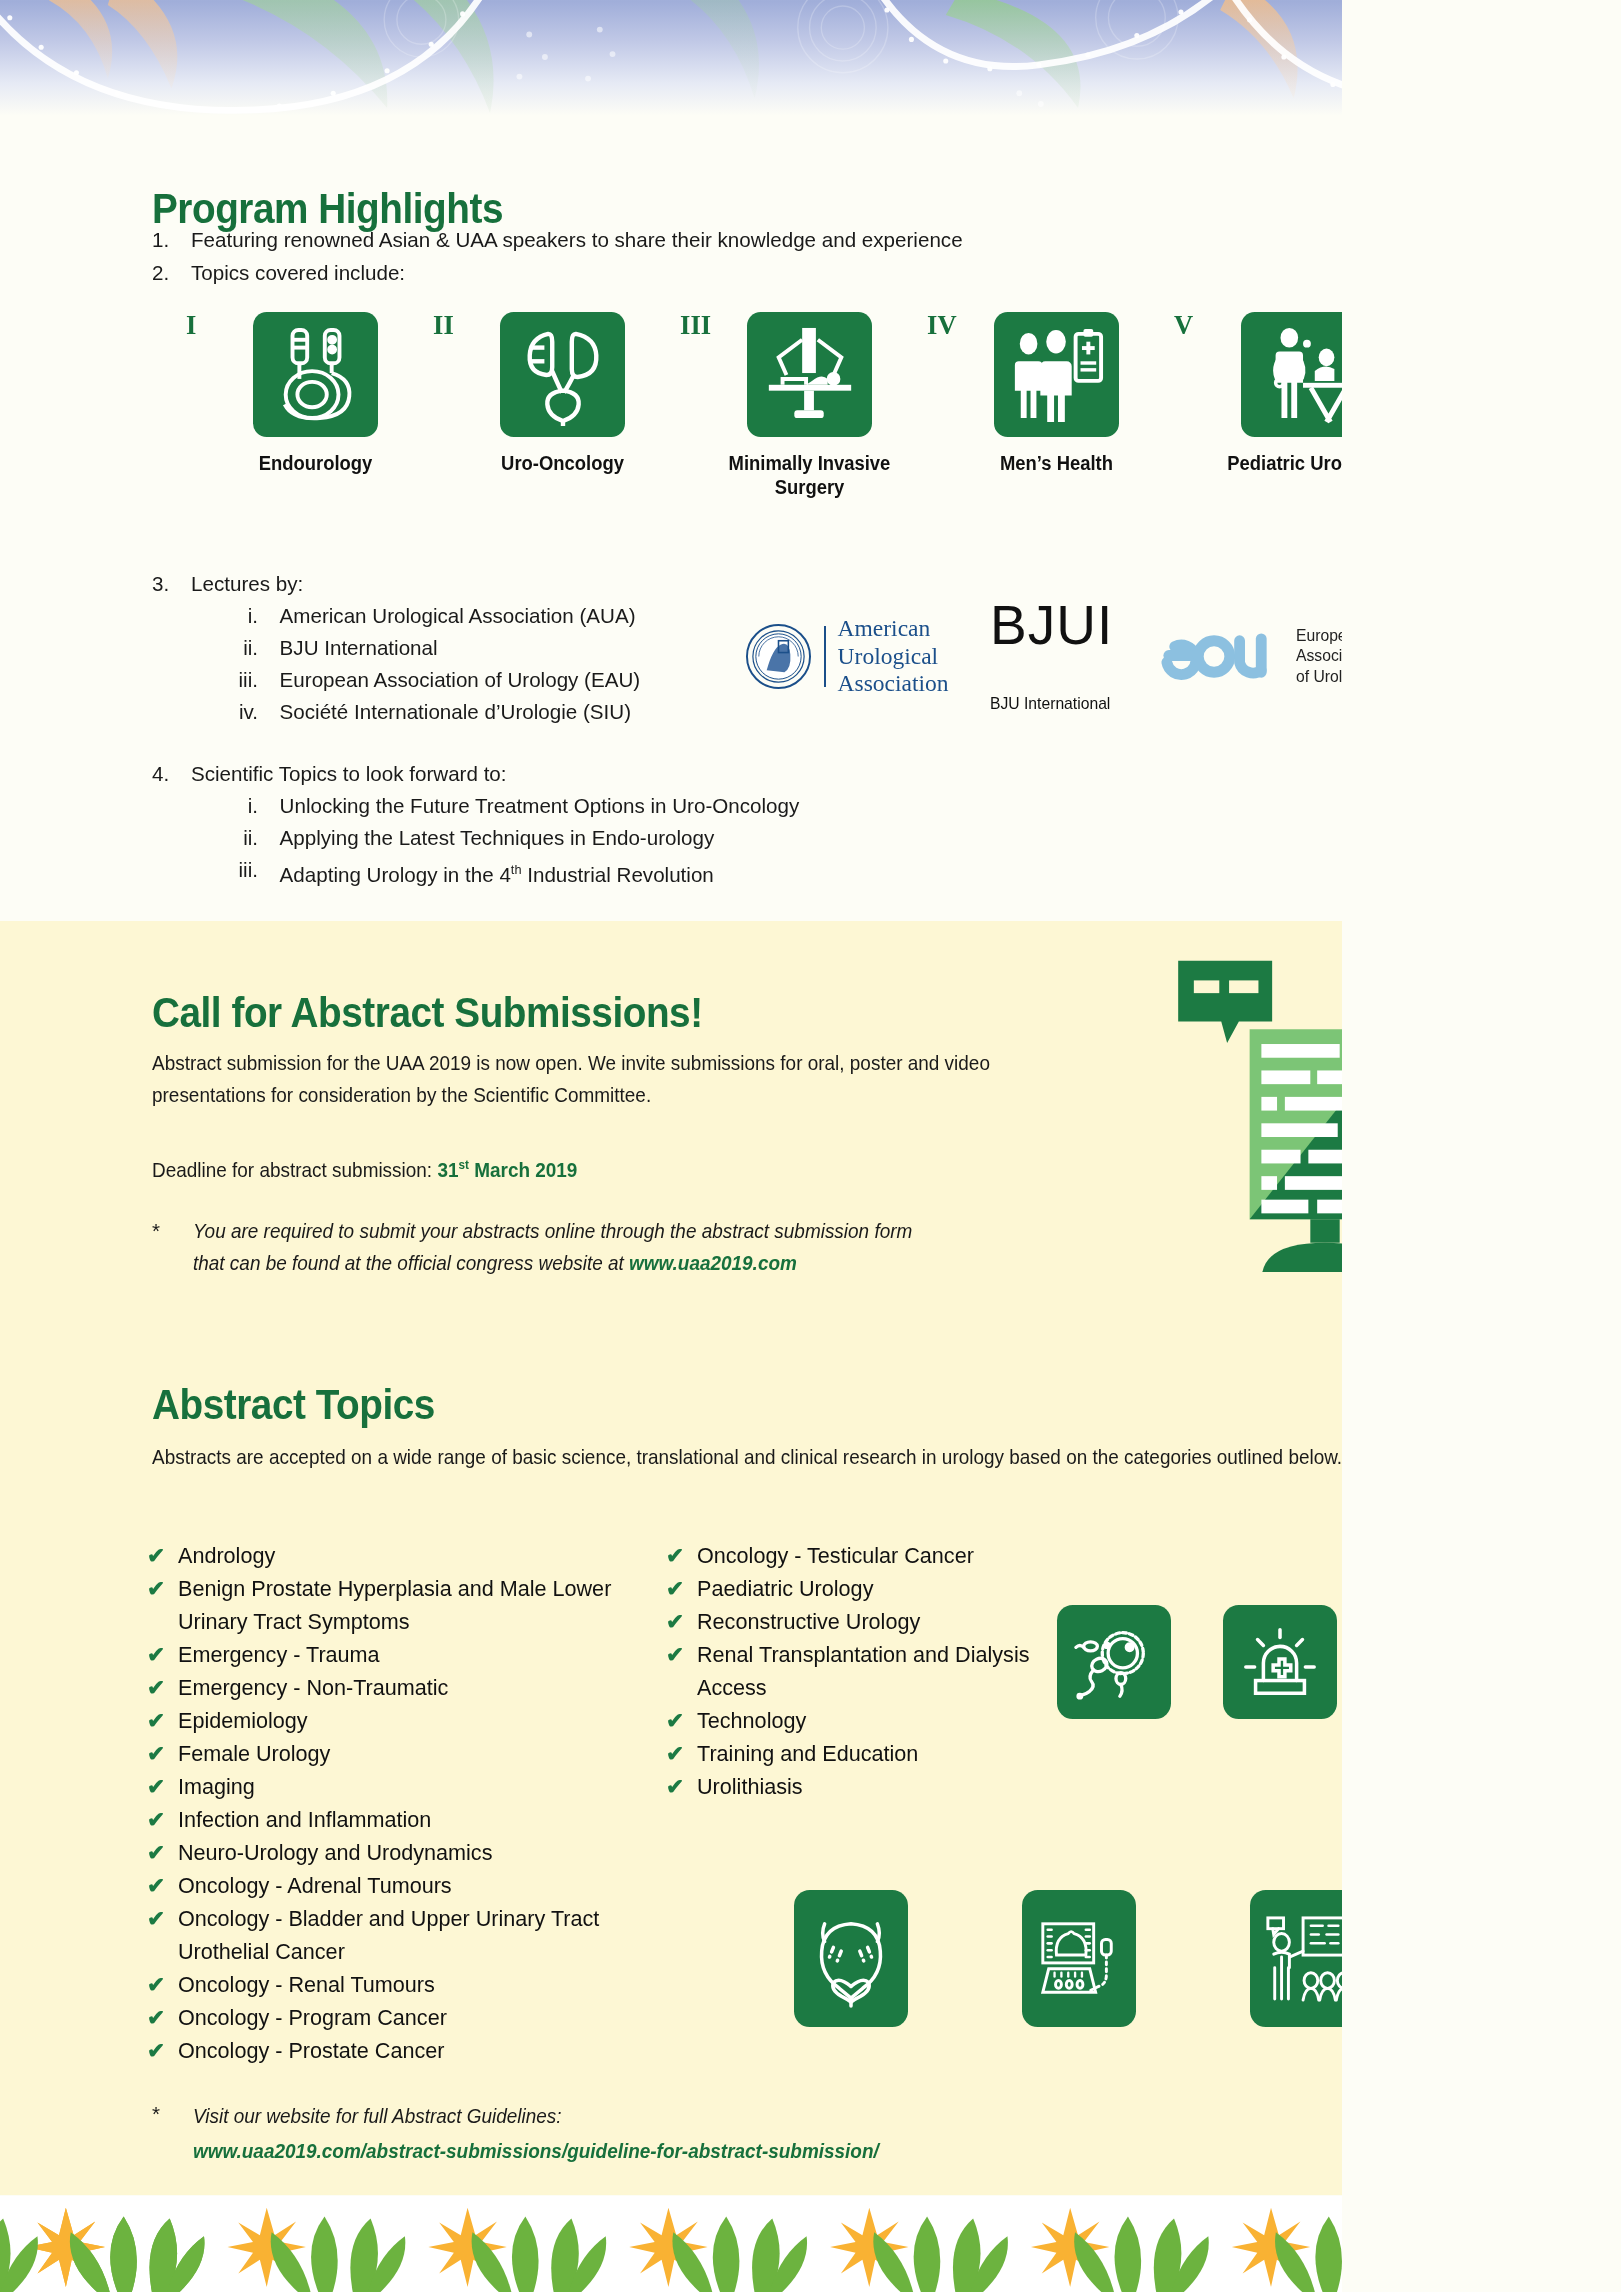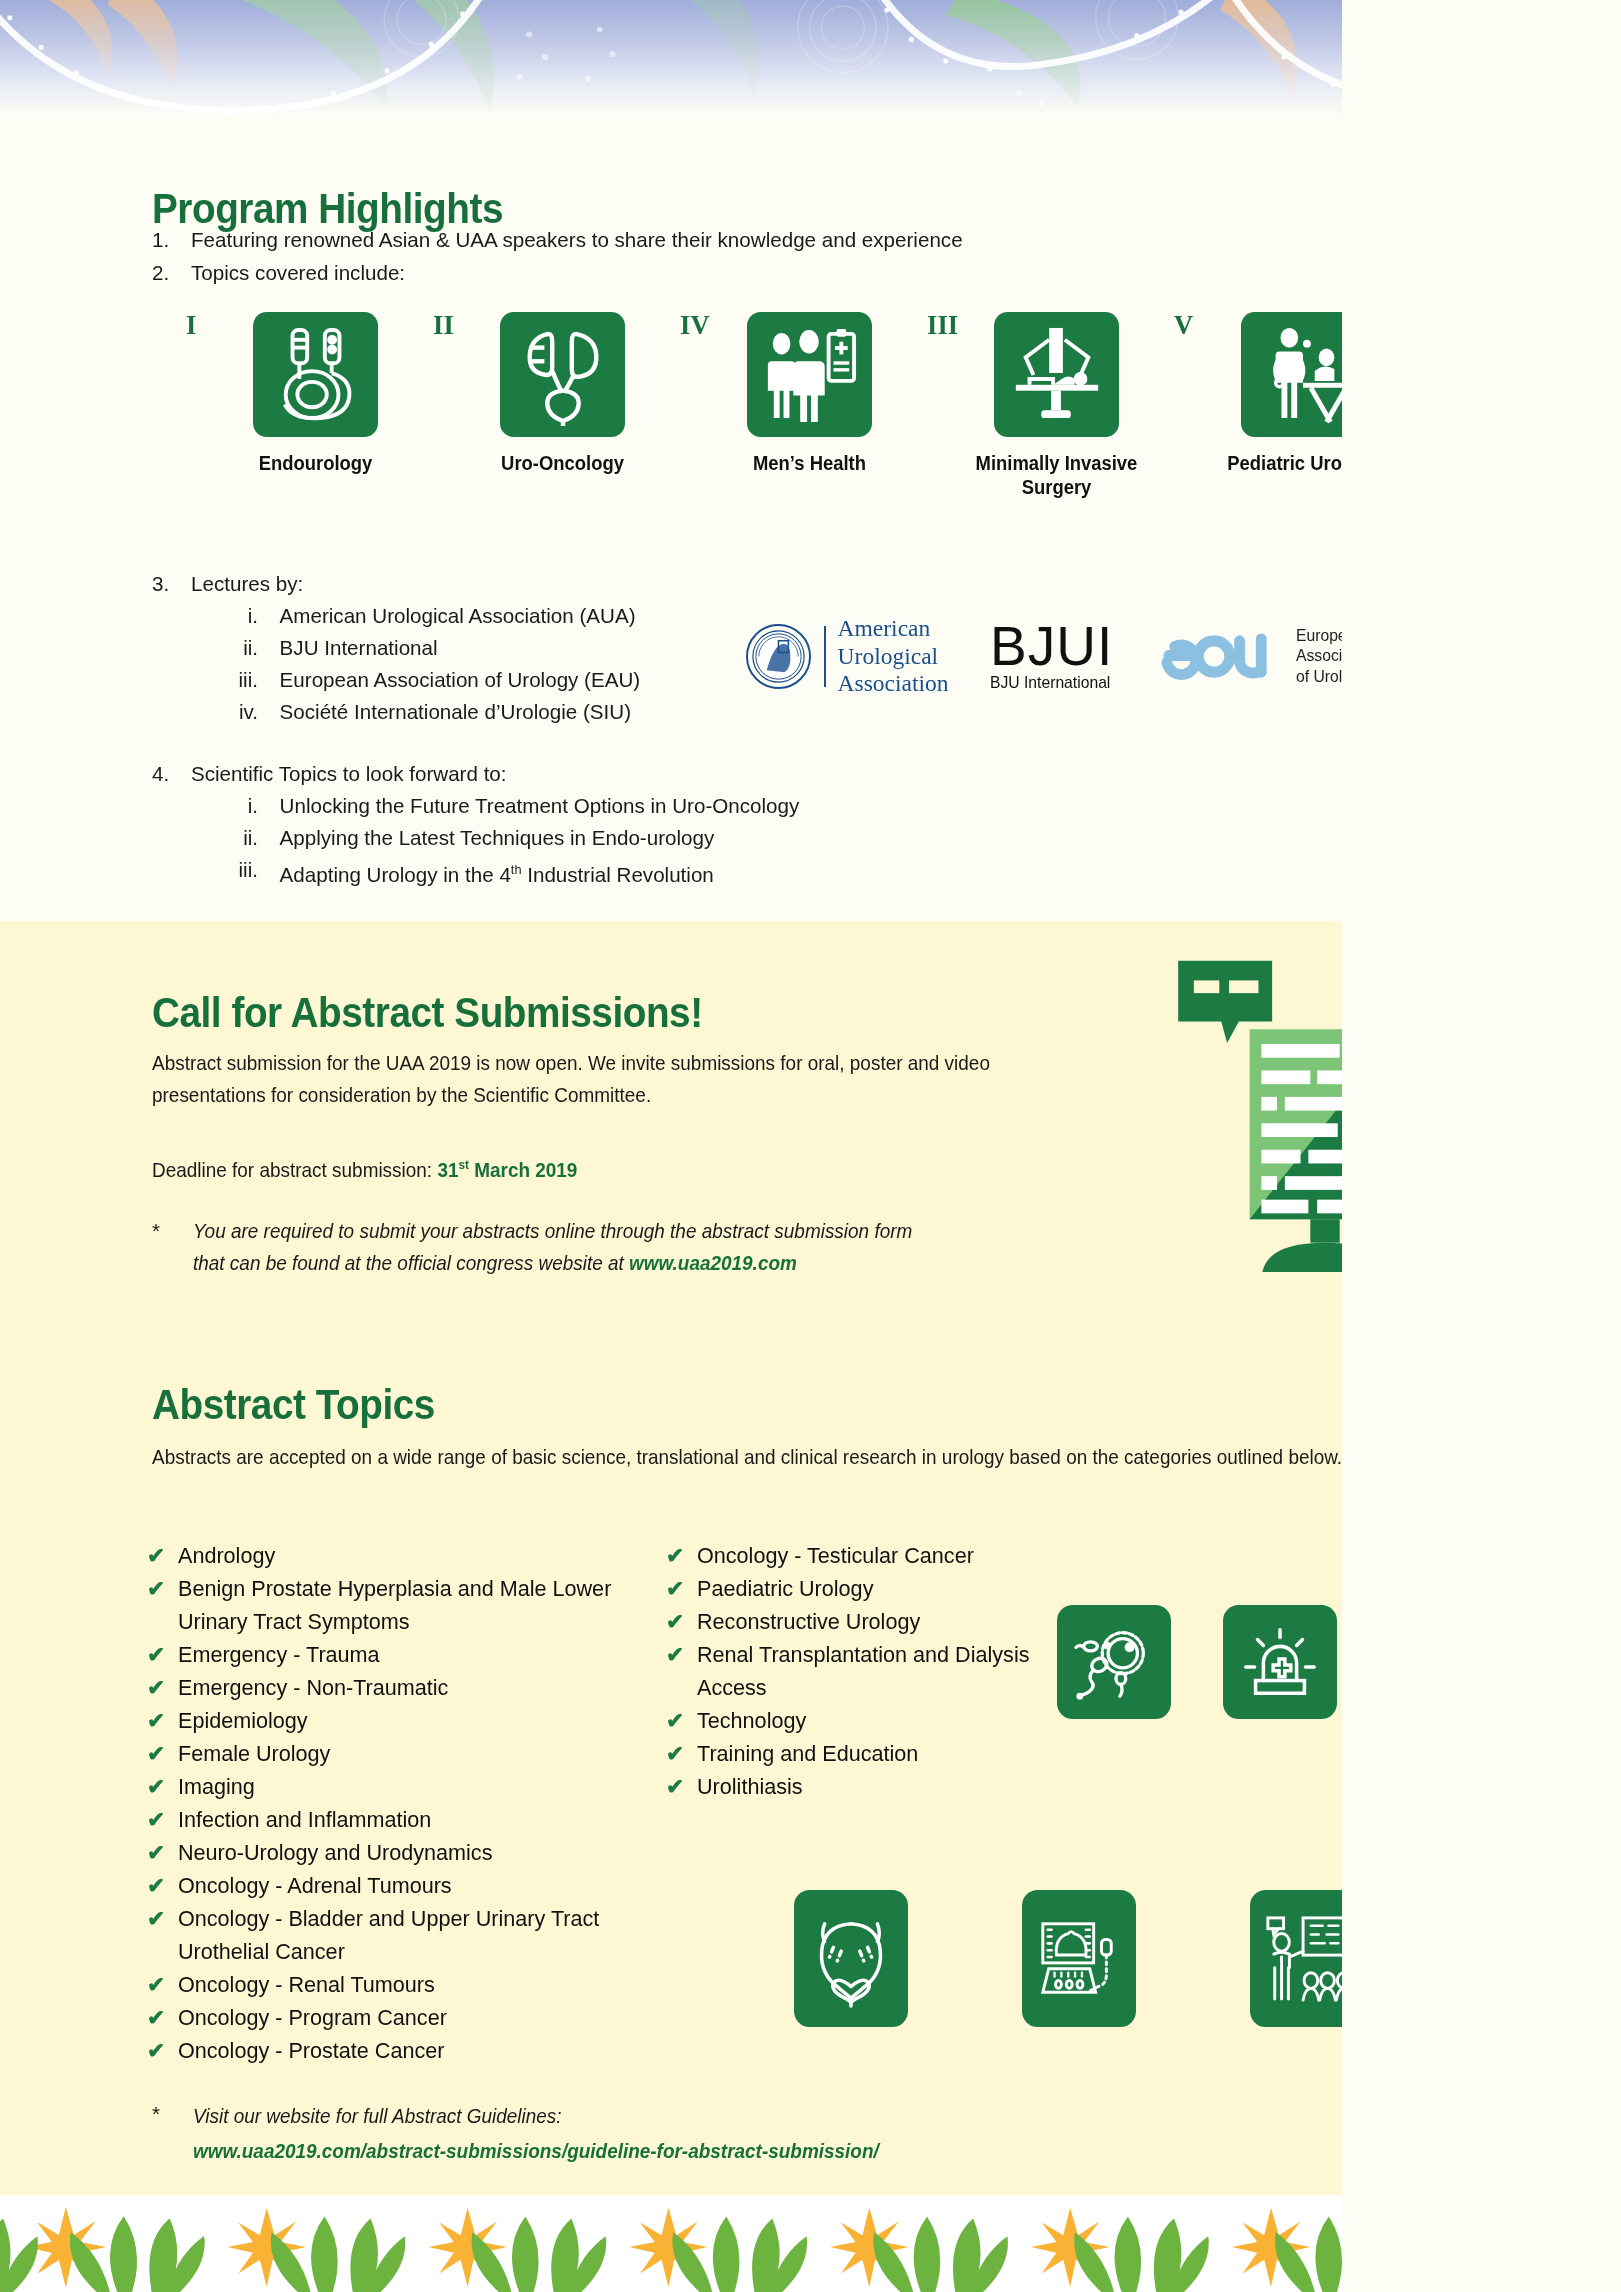--- a/index.html
+++ b/index.html
@@ -256,55 +256,55 @@
           <path d="M36 48 Q42 62 46 70"></path>
             <path d="M58 52 Q52 64 48 70"></path>
           <path d="M47 68 Q30 70 31 82 Q32 94 47 99 Q62 94 63 82 Q64 70 47 68Z"></path>
           <path d="M47 99 L47 106"></path>
         </svg>
       </div>
       <div class="tlabel">Uro-Oncology</div>
     </div>
 
     <div class="topic">
+      <span class="roman">III</span>
+      <div class="tile">
+        <svg width="98" height="102" viewBox="0 0 100 104" fill="none" stroke="#fff" stroke-width="4">
+          <rect x="42" y="4" width="14" height="46" fill="#fff" stroke="none"></rect>
+          <path d="M42 16 L18 34 L26 52"></path>
+          <path d="M58 16 L82 34 L74 52"></path>
+          <path d="M49 26 l5 6 -5 7 -5 -7 z" fill="#fff" stroke="none"></path>
+          <rect x="8" y="62" width="84" height="6" fill="#fff" stroke="none"></rect>
+          <path d="M22 62 L22 56 L46 56 L46 62"></path>
+          <circle cx="74" cy="56" r="7" fill="#fff" stroke="none"></circle>
+          <path d="M52 58 Q62 50 68 56 L68 62 L46 62 Z" fill="#fff" stroke="none"></path>
+          <rect x="44" y="68" width="10" height="20" fill="#fff" stroke="none"></rect>
+          <rect x="34" y="88" width="30" height="8" rx="3" fill="#fff" stroke="none"></rect>
+        </svg>
+      </div>
+      <div class="tlabel">Minimally Invasive Surgery</div>
+    </div>
+
+    <div class="topic">
       <span class="roman">IV</span>
       <div class="tile">
         <svg width="96" height="102" viewBox="0 0 98 104" fill="#fff">
           <ellipse cx="20" cy="20" rx="9" ry="11"></ellipse>
           <path d="M10 38 h20 a4 4 0 0 1 4 4 v26 h-6 v28 h-6 v-28 h-4 v28 h-6 v-28 h-6 v-26 a4 4 0 0 1 4 -4z"></path>
           <ellipse cx="48" cy="18" rx="10" ry="12"></ellipse>
           <path d="M37 38 h22 a5 5 0 0 1 5 5 v30 h-7 v27 h-7 v-27 h-4 v27 h-7 v-27 h-7 v-30 a5 5 0 0 1 5 -5z"></path>
           <rect x="68" y="10" width="26" height="48" rx="3" fill="none" stroke="#fff" stroke-width="4"></rect>
           <rect x="76" y="5" width="10" height="8" rx="2"></rect>
           <rect x="79" y="18" width="4" height="13"></rect>
             <rect x="74.5" y="22.5" width="13" height="4"></rect>
           <rect x="73" y="38" width="16" height="3.5"></rect>
             <rect x="73" y="45" width="16" height="3.5"></rect>
         </svg>
       </div>
       <div class="tlabel">Men’s Health</div>
-    </div>
-
-    <div class="topic">
-      <span class="roman">III</span>
-      <div class="tile">
-        <svg width="98" height="102" viewBox="0 0 100 104" fill="none" stroke="#fff" stroke-width="4">
-          <rect x="42" y="4" width="14" height="46" fill="#fff" stroke="none"></rect>
-          <path d="M42 16 L18 34 L26 52"></path>
-          <path d="M58 16 L82 34 L74 52"></path>
-          <path d="M49 26 l5 6 -5 7 -5 -7 z" fill="#fff" stroke="none"></path>
-          <rect x="8" y="62" width="84" height="6" fill="#fff" stroke="none"></rect>
-          <path d="M22 62 L22 56 L46 56 L46 62"></path>
-          <circle cx="74" cy="56" r="7" fill="#fff" stroke="none"></circle>
-          <path d="M52 58 Q62 50 68 56 L68 62 L46 62 Z" fill="#fff" stroke="none"></path>
-          <rect x="44" y="68" width="10" height="20" fill="#fff" stroke="none"></rect>
-          <rect x="34" y="88" width="30" height="8" rx="3" fill="#fff" stroke="none"></rect>
-        </svg>
-      </div>
-      <div class="tlabel">Minimally Invasive Surgery</div>
     </div>
 
     <div class="topic">
       <span class="roman">V</span>
       <div class="tile">
         <svg width="96" height="102" viewBox="0 0 98 104" fill="#fff">
           <ellipse cx="34" cy="14" rx="9" ry="10"></ellipse>
           <path d="M24 28 h20 a4 4 0 0 1 4 4 v28 h-6 v36 h-6 v-36 h-4 v36 h-6 v-36 h-6 v-28 a4 4 0 0 1 4 -4z"></path>
           <path d="M25 32 q-9 12 -4 24" fill="none" stroke="#fff" stroke-width="3.5"></path>
           <path d="M43 32 q9 12 4 24" fill="none" stroke="#fff" stroke-width="3.5"></path>
@@ -358,21 +358,21 @@
         <path d="M14 34 a20 20 0 0 1 40 0" fill="none" stroke="#1b4f8a" stroke-width="0.8"></path>
       </svg>
       <div style="width:2px;height:61px;background:#1b4f8a;margin:0 11.8px;"></div>
       <div>
         <div class="aua-txt">American</div>
         <div class="aua-txt">Urological</div>
         <div class="aua-txt">Association</div>
       </div>
     </div>
 
-    <div class="logo" style="left:245px;flex-direction:column;align-items:flex-start;justify-content:center;">
+    <div class="logo" style="left:245px;flex-direction:column;align-items:flex-start;justify-content:space-between;">
       <div class="bjui-main">BJUI</div>
       <div class="bjui-sub">BJU International</div>
     </div>
 
     <div class="logo" style="left:412px;">
       <svg width="118" height="67" viewBox="0 0 120 68">
         <g fill="none" stroke="#8cc0e0" stroke-width="11" stroke-linecap="round">
           <path d="M10 40 a15 15 0 1 0 8 -16"></path>
           <path d="M12 33 h22"></path>
           <circle cx="58" cy="34" r="16"></circle>

